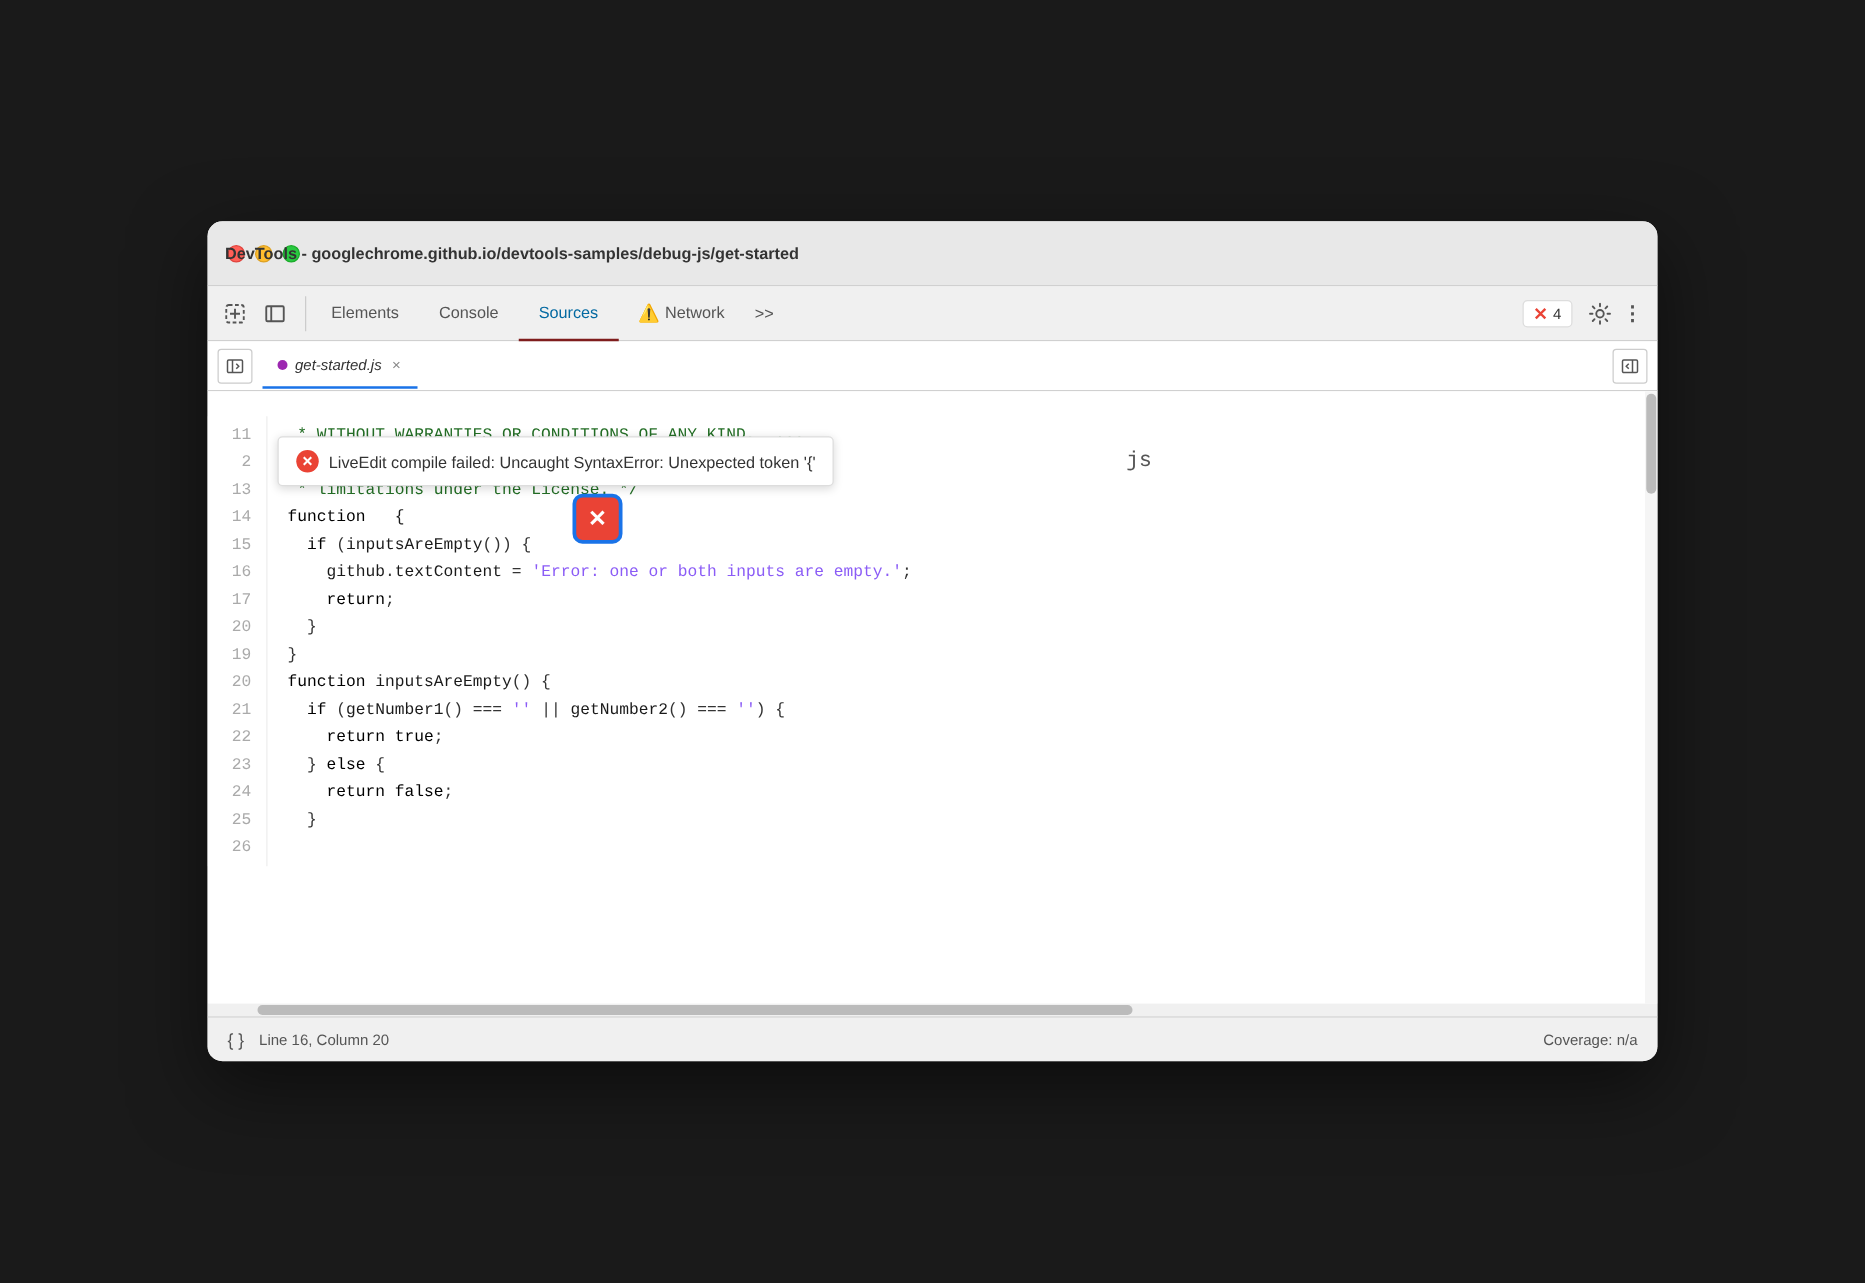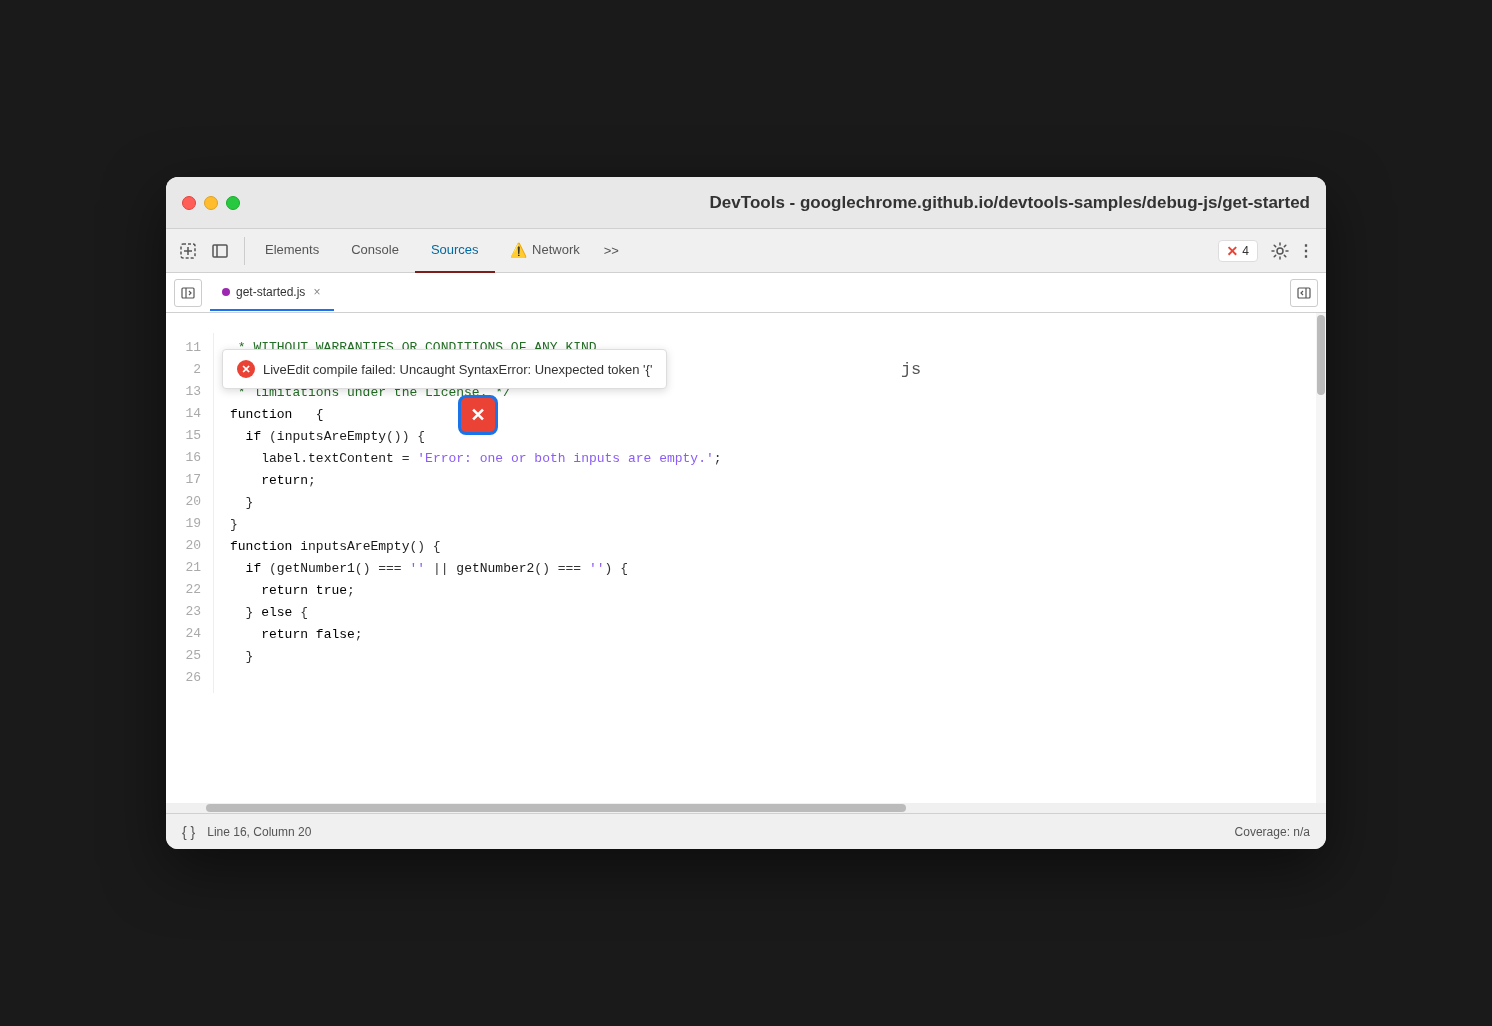--- a/index.html
+++ b/index.html
@@ -35,25 +35,25 @@
     .traffic-light {
       width: 14px;
       height: 14px;
       border-radius: 50%;
       cursor: pointer;
     }
     .tl-red { background: #ff5f57; border: 1px solid #e0443e; }
     .tl-yellow { background: #ffbd2e; border: 1px solid #dea123; }
     .tl-green { background: #28c940; border: 1px solid #1aab29; }
     .titlebar-title {
-      font-size: 17px;
+      font-size: 13px;
       font-weight: 600;
       color: #333;
       flex: 1;
-      text-align: right;
+      text-align: left;
       margin-left: -80px;
     }
     
     .devtools-tabs {
       background: #f0f0f0;
       border-bottom: 1px solid #d0d0d0;
       display: flex;
       align-items: center;
       height: 44px;
       padding: 0 8px;
@@ -148,20 +148,21 @@
       font-weight: bold;
     }
     
     .file-tabs {
       background: #fff;
       border-bottom: 1px solid #d0d0d0;
       display: flex;
       align-items: center;
       height: 40px;
       padding: 0 8px;
+      font-style: italic;
     }
     .sidebar-toggle {
       width: 28px;
       height: 28px;
       display: flex;
       align-items: center;
       justify-content: center;
       cursor: pointer;
       margin-right: 8px;
       color: #555;
@@ -461,21 +462,21 @@
         <div>24</div>
         <div>25</div>
         <div>26</div>
       </div>
       <div class="code-lines">
         <div class="code-line"><span class="comment"> * WITHOUT WARRANTIES OR CONDITIONS OF ANY KIND,  ...</span></div>
         <div class="code-line"><span class="comment"> * Se...</span><span style="color:#aaa;">                                                                              </span><span style="color:#555; font-size:17px;">js</span></div>
         <div class="code-line"><span class="comment"> * limitations under the License. */</span></div>
         <div class="code-line"><span class="kw">function</span><span class="fn">   {</span></div>
         <div class="code-line">  <span class="kw">if</span> <span class="punc">(</span><span class="fn">inputsAreEmpty</span><span class="punc">()) {</span></div>
-        <div class="code-line">    <span class="fn">label</span><span class="punc">.</span><span class="fn">textContent</span> <span class="punc">=</span> <span class="str">'Error: one or both inputs are empty.'</span><span class="punc">;</span></div>
+        <div class="code-line">    <span class="fn">github</span><span class="punc">.</span><span class="fn">textContent</span> <span class="punc">=</span> <span class="str">'Error: one or both inputs are empty.'</span><span class="punc">;</span></div>
         <div class="code-line">    <span class="kw">return</span><span class="punc">;</span></div>
         <div class="code-line">  <span class="punc">}</span></div>
         <div class="code-line"><span class="punc">}</span></div>
         <div class="code-line"><span class="kw">function</span> <span class="fn">inputsAreEmpty</span><span class="punc">() {</span></div>
         <div class="code-line">  <span class="kw">if</span> <span class="punc">(</span><span class="fn">getNumber1</span><span class="punc">() ===</span> <span class="str">''</span> <span class="punc">||</span> <span class="fn">getNumber2</span><span class="punc">() ===</span> <span class="str">''</span><span class="punc">) {</span></div>
         <div class="code-line">    <span class="kw">return</span> <span class="kw">true</span><span class="punc">;</span></div>
         <div class="code-line">  <span class="punc">} </span><span class="kw">else</span><span class="punc"> {</span></div>
         <div class="code-line">    <span class="kw">return</span> <span class="kw">false</span><span class="punc">;</span></div>
         <div class="code-line">  <span class="punc">}</span></div>
       </div>

